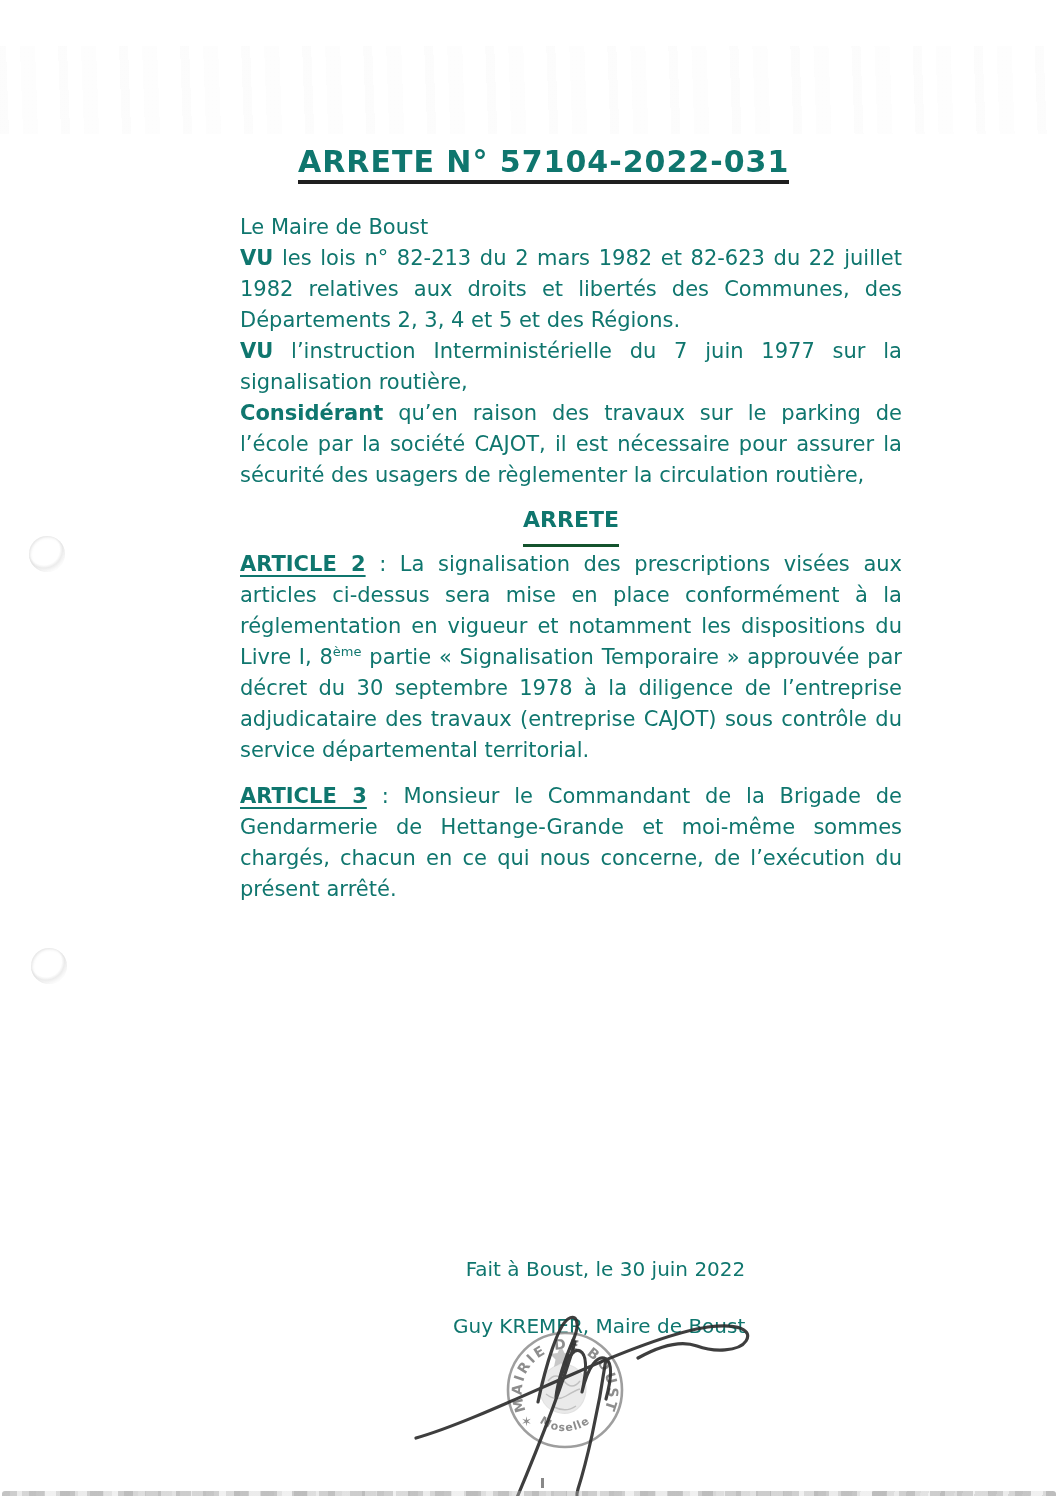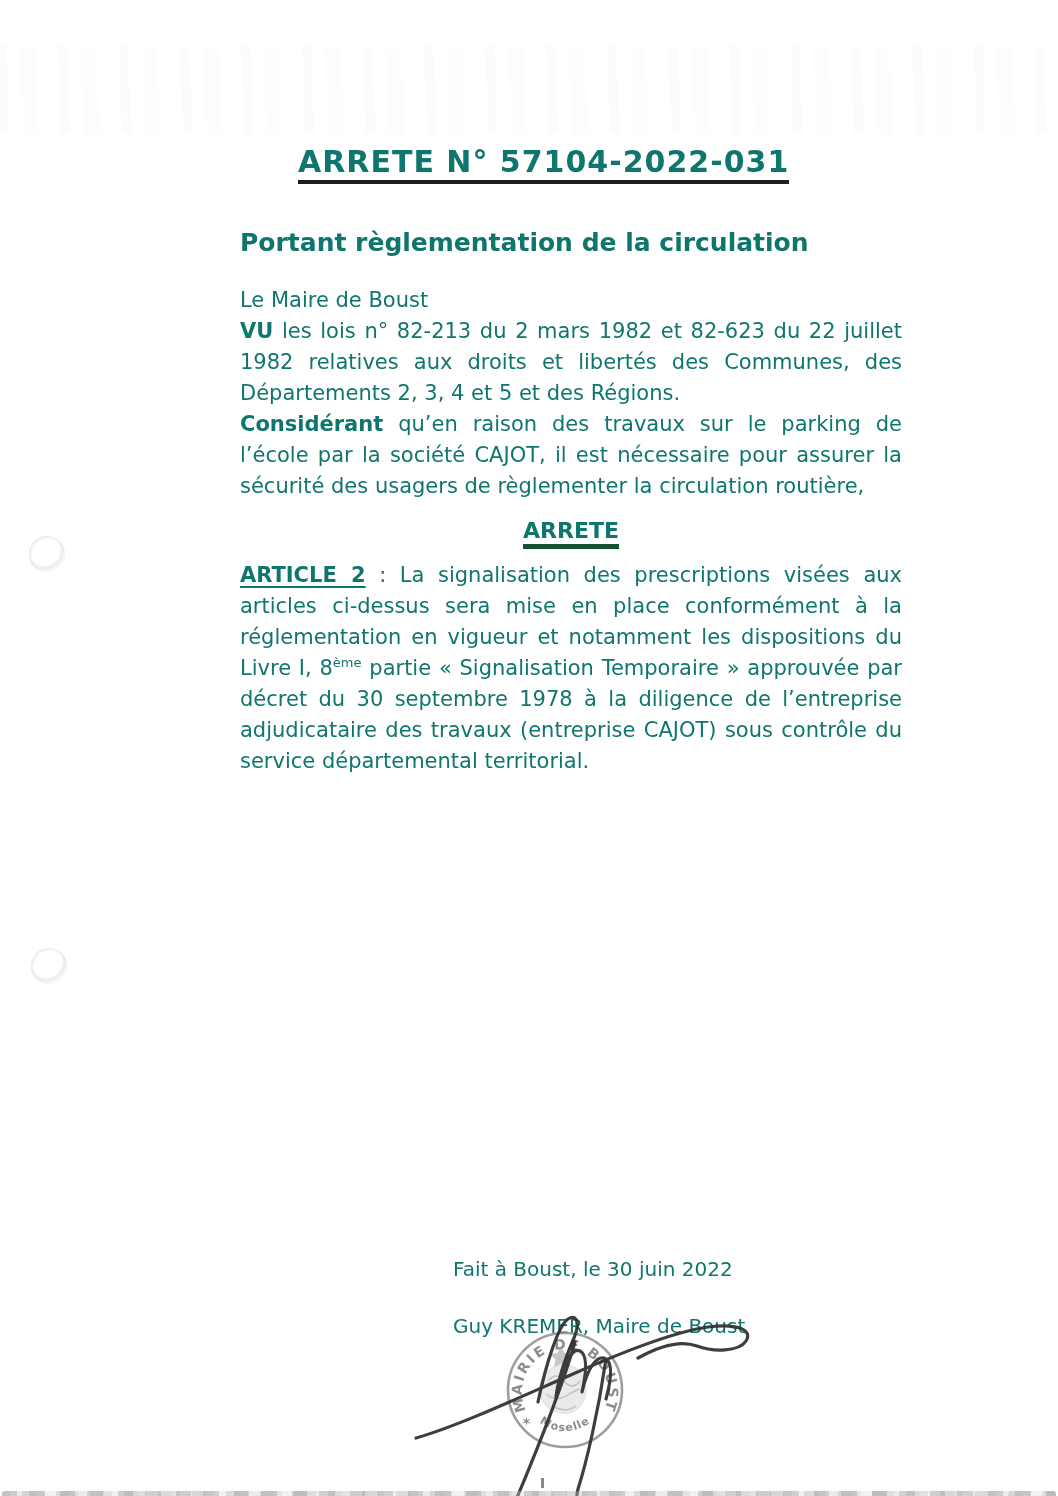--- a/index.html
+++ b/index.html
@@ -54,34 +54,34 @@
     text-underline-offset: 4px;
   }
   .decree-heading {
     margin: 13px 0 14px 0;
     text-align: center;
     font-size: 22px;
     font-weight: bold;
     line-height: 31px;
   }
   .decree-heading .u {
-    border-bottom: 5px solid #14532d;
-    padding-bottom: 1px;
+    border-bottom: 3px solid #14532d;
+    padding-bottom: 12px;
   }
   .art3 { margin-top: 15px; }
   sup.ord { font-size: 0.62em; vertical-align: super; line-height: 0; }
 
   .closing {
     position: absolute;
     left: 453px;
     top: 1222px;
     font-size: 20px;
     font-weight: 500;
   }
-  .closing p { margin: 0; line-height: 30px; }
+  .closing p { margin: 0; line-height: 30px; text-align: right; }
   .closing p + p { margin-top: 27px; }
 
   .hole {
     position: absolute;
     width: 36px;
     height: 36px;
     border-radius: 50%;
     background: radial-gradient(circle at 42% 38%, #ffffff 50%, #ececec 60%, #f6f6f6 68%, #ffffff 75%);
     box-shadow: inset 1px 1px 3px rgba(190,190,190,.45);
   }
@@ -125,32 +125,33 @@
 <body>
 
 <div class="page">
 
   <div class="scan-noise-top"></div>
   <div class="hole hole-1"></div>
   <div class="hole hole-2"></div>
 
   <div class="content">
     <h1 class="title">ARRETE N° 57104-2022-031</h1>
-    <h2 class="subtitle">Portant règlementation de la circulation</h2>
 
     <p class="opening">Le Maire de Boust</p>
 
     <p class="para"><span class="pfx">VU</span><span> les lois n° 82-213 du 2 mars 1982 et 82-623 du 22 juillet 1982 relatives aux droits et libertés des Communes, des Départements 2, 3, 4 et 5 et des Régions.</span></p>
+    <p class="para"><span class="pfx">VU</span><span> l’instruction Interministérielle du 7 juin 1977 sur la signalisation routière,</span></p>
     <p class="para"><span class="pfx">Considérant</span><span> qu’en raison des travaux sur le parking de l’école par la société CAJOT, il est nécessaire pour assurer la sécurité des usagers de règlementer la circulation routière,</span></p>
 
     <p class="decree-heading"><span class="u">ARRETE</span></p>
 
 
     <p class="para"><span class="art-label">ARTICLE 2</span><span> : La signalisation des prescriptions visées aux articles ci-dessus sera mise en place conformément à la réglementation en vigueur et notamment les dispositions du Livre I, 8</span><sup class="ord">ème</sup><span> partie « Signalisation Temporaire » approuvée par décret du 30 septembre 1978 à la diligence de l’entreprise adjudicataire des travaux (entreprise CAJOT) sous contrôle du service départemental territorial.</span></p>
 
+    <p class="para art3"><span class="art-label">ARTICLE 3</span><span> : Monsieur le Commandant de la Brigade de Gendarmerie de Hettange-Grande et moi-même sommes chargés, chacun en ce qui nous concerne, de l’exécution du présent arrêté.</span></p>
   </div>
 
   <div class="closing">
     <p>Fait à Boust, le 30 juin 2022</p>
     <p>Guy KREMER, Maire de Boust</p>
   </div>
 
   <svg class="stamp-sig" width="430" height="226" viewBox="0 0 430 226" xmlns="http://www.w3.org/2000/svg">
 
     <g>

